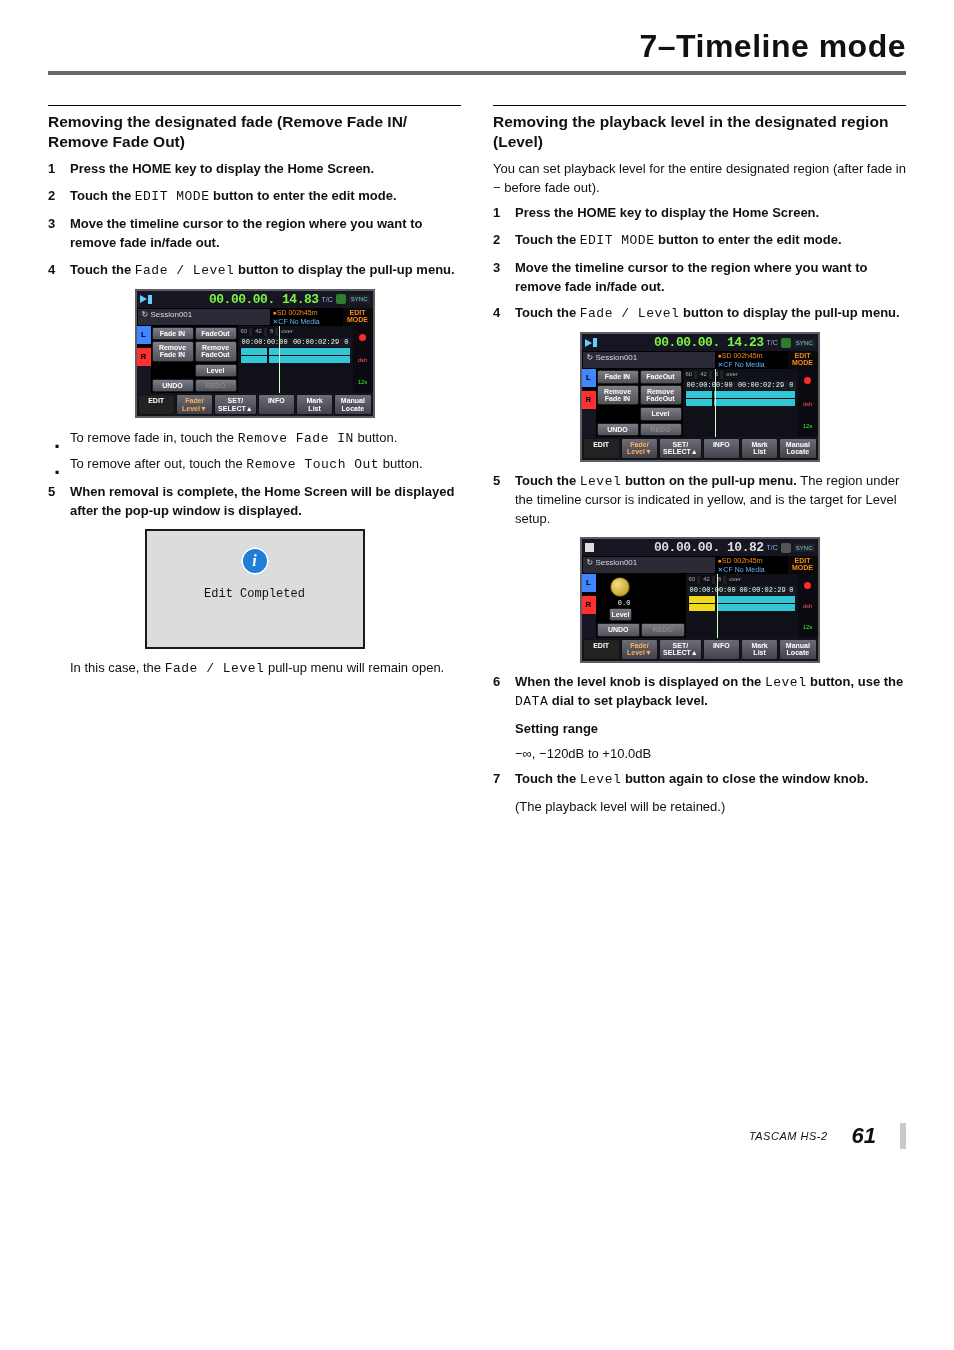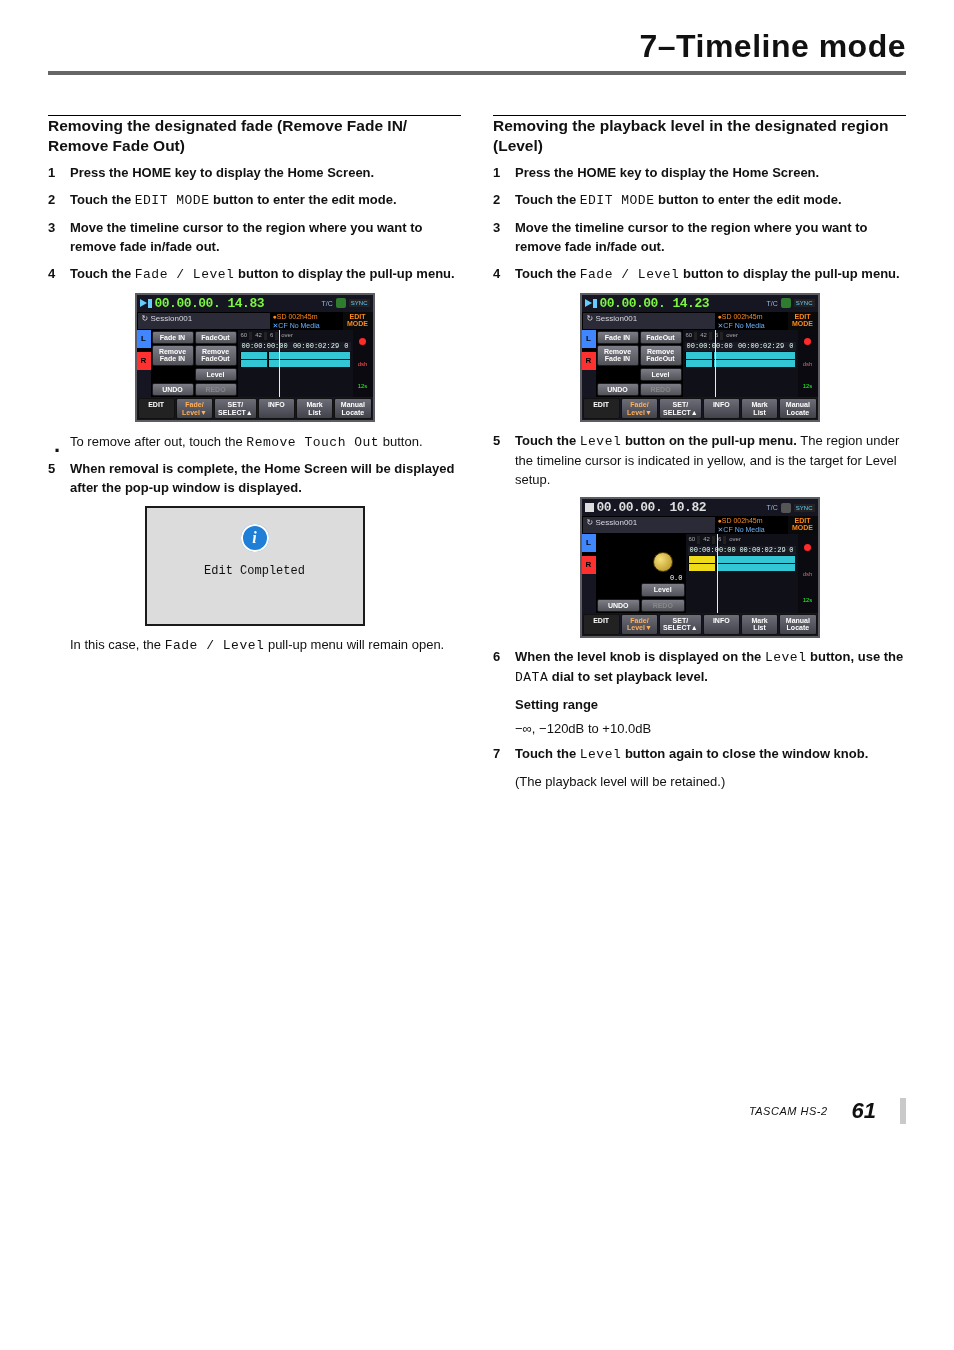--- a/index.html
+++ b/index.html
@@ -1,22 +1,22 @@
 <!DOCTYPE html>
 <html><head>
 <meta charset="utf-8">
 <style>
   * { box-sizing: border-box; margin: 0; padding: 0; }
   html, body { width: 954px; background: #fff; font-family: "Helvetica Neue", Arial, sans-serif; color: #111; }
   body { padding: 28px 48px 40px 48px; }
-  .page-title-wrap { border-bottom: 4px solid #666; padding-bottom: 6px; margin-bottom: 40px; }
+  .page-title-wrap { border-bottom: 4px solid #666; padding-bottom: 6px; margin-bottom: 30px; }
   .page-title { font-size: 32px; font-weight: 800; text-align: right; letter-spacing: 0.5px; }
   .columns { display: flex; gap: 32px; }
   .col { flex: 1; min-width: 0; }
-  .section-heading { font-size: 15.5px; font-weight: 800; line-height: 1.3; border-top: 1px solid #000; padding-top: 0; margin-bottom: 8px; }
+  .section-heading { font-size: 15.5px; font-weight: 800; line-height: 1.3; border-top: 1px solid #000; padding-top: 6px; margin-bottom: 8px; }
   .body-text { font-size: 13px; line-height: 1.45; margin-bottom: 6px; }
   ol.steps { list-style: none; counter-reset: step; padding: 0; margin: 0; }
   ol.steps > li { counter-increment: step; position: relative; padding-left: 22px; font-size: 13px; line-height: 1.45; margin-bottom: 8px; font-weight: 700; }
   ol.steps > li::before { content: counter(step); position: absolute; left: 0; top: 0; font-weight: 800; }
   ol.steps > li .norm { font-weight: 400; }
   .mono { font-family: "Courier New", monospace; font-weight: 400; letter-spacing: 0.5px; }
   ul.bullets { list-style: none; padding: 0; margin: 0 0 8px 0; }
   ul.bullets > li { position: relative; padding-left: 22px; font-size: 13px; line-height: 1.5; margin-bottom: 6px; }
   ul.bullets > li::before { content: "."; position: absolute; left: 6px; top: -4px; font-size: 22px; font-weight: 800; }
   .substep { font-size: 13px; line-height: 1.45; margin-left: 22px; margin-bottom: 6px; }
@@ -28,21 +28,21 @@
   .footer { display: flex; justify-content: flex-end; align-items: center; gap: 24px; margin-top: 300px; font-size: 12px; }
   .footer .model { font-style: italic; font-size: 11px; letter-spacing: 0.5px; }
   .footer .page { font-size: 22px; font-weight: 800; font-style: italic; }
   .footer-bar { width: 6px; height: 26px; background: #c9c9c9; }
 
   
   .dev { width: 240px; background: #5d5d64; padding: 2px; font-family: Arial, sans-serif; font-size: 8px; color: #ddd; line-height: 1; }
   .dev .toprow { display: flex; align-items: center; background: #161623; padding: 2px 3px; gap: 3px; }
   .dev .ply { width: 0; height: 0; border-left: 7px solid #6cf; border-top: 4px solid transparent; border-bottom: 4px solid transparent; }
   .dev .pse { width: 3px; height: 9px; border-left: 2px solid #6cf; border-right: 2px solid #6cf; margin-left: -2px; }
-  .dev .digits { font-family: "Courier New", monospace; font-weight: 700; color: #7cf540; font-size: 13px; letter-spacing: -0.5px; flex: 1; text-align: left; }
+  .dev .digits { font-family: "Courier New", monospace; font-weight: 700; color: #7cf540; font-size: 13px; letter-spacing: -0.5px; flex: 1; text-align: right; }
   .dev .tc { font-size: 7px; color: #9bd; }
   .dev .grnbox { width: 10px; height: 10px; background: #2f7c2f; border-radius: 2px; }
   .dev .sync { font-size: 6px; background: #222; color: #6cf; padding: 1px 2px; }
   .dev .row2 { display: flex; background: #161623; }
   .dev .session { background: #2b2b38; color: #d9d9e3; padding: 2px 4px; font-size: 8px; border: 1px solid #000; flex: 1; }
   .dev .sdinfo { width: 72px; font-size: 7px; }
   .dev .sd1 { color: #ff8a1a; background: #000; padding: 1px 2px; }
   .dev .sd2 { color: #69b3ff; background: #000; padding: 1px 2px; }
   .dev .editmode { width: 30px; color: #ff8a1a; font-size: 7px; font-weight: 700; text-align: center; padding: 1px; background: #0a0a0a; }
   .dev .midrow { display: flex; }
@@ -177,20 +177,23 @@
         <div class="bbtn"><span>SET/</span><br><span>SELECT▲</span></div>
         <div class="bbtn">INFO</div>
         <div class="bbtn"><span>Mark</span><br><span>List</span></div>
         <div class="bbtn"><span>Manual</span><br><span>Locate</span></div>
       </div>
     </div>
       </div>
 
     <ul class="bullets">
       <li>
+        <span>To remove fade in, touch the </span><span class="mono">Remove Fade IN</span><span> button.</span>
+      </li>
+      <li>
         <span>To remove after out, touch the </span><span class="mono">Remove Touch Out</span><span> button.</span>
       </li>
     </ul>
 
     <ol class="steps" start="5" style="counter-reset: step 4;">
       <li>When removal is complete, the Home Screen will be displayed after the pop-up window is displayed.</li>
     </ol>
 
     <div class="screenshot-wrap">
       <div class="edit-completed">
@@ -199,20 +202,21 @@
       </div>
     </div>
 
     <div class="substep">
       <span>In this case, the </span><span class="mono">Fade / Level</span><span> pull-up menu will remain open.</span>
     </div>
   </div>
 
   <div class="col">
     <div class="section-heading">Removing the playback level in the designated region (Level)</div>
+    <div class="body-text">You can set playback level for the entire designated region (after fade in − before fade out).</div>
 
     <ol class="steps">
       <li>Press the HOME key to display the Home Screen.</li>
       <li>
         <span>Touch the </span><span class="mono">EDIT MODE</span><span> button to enter the edit mode.</span>
       </li>
       <li>Move the timeline cursor to the region where you want to remove fade in/fade out.</li>
       <li>
         <span>Touch the </span><span class="mono">Fade / Level</span><span> button to display the pull-up menu.</span>
       </li>
@@ -324,21 +328,21 @@
         </div>
         <div class="editmode"><span>EDIT</span><br><span>MODE</span></div>
       </div>
       <div class="midrow">
         <div class="leftlabels">
           <div class="lbl l">L</div>
           <div style="height:4px;background:#000"></div>
           <div class="lbl r">R</div>
         </div>
         <div style="display:flex;flex-direction:column;width:90px">
-          <div style="background:#000;padding:1px;display:flex;flex-direction:column;gap:1px">
+          <div style="background:#000;padding:1px;display:flex;flex-direction:row;gap:11px">
             <div style="background:#000;height:14px"></div>
             <div style="display:flex;gap:1px">
               <div style="flex:1;background:#000"></div>
               <div style="flex:1">
                 <div class="knob"></div>
                 <div class="levelval">0.0</div>
                 <div class="sqbtn" style="min-width:auto">Level</div>
               </div>
             </div>
           </div>

